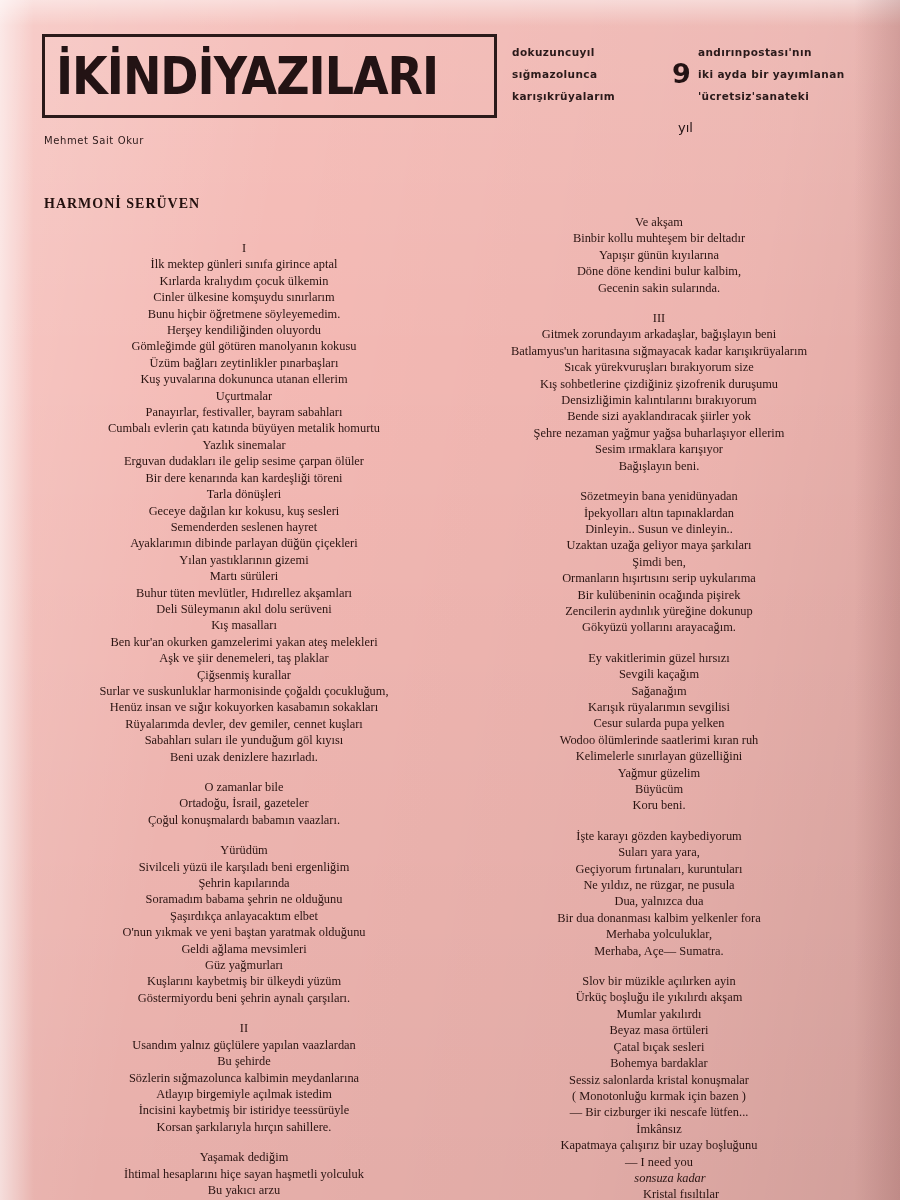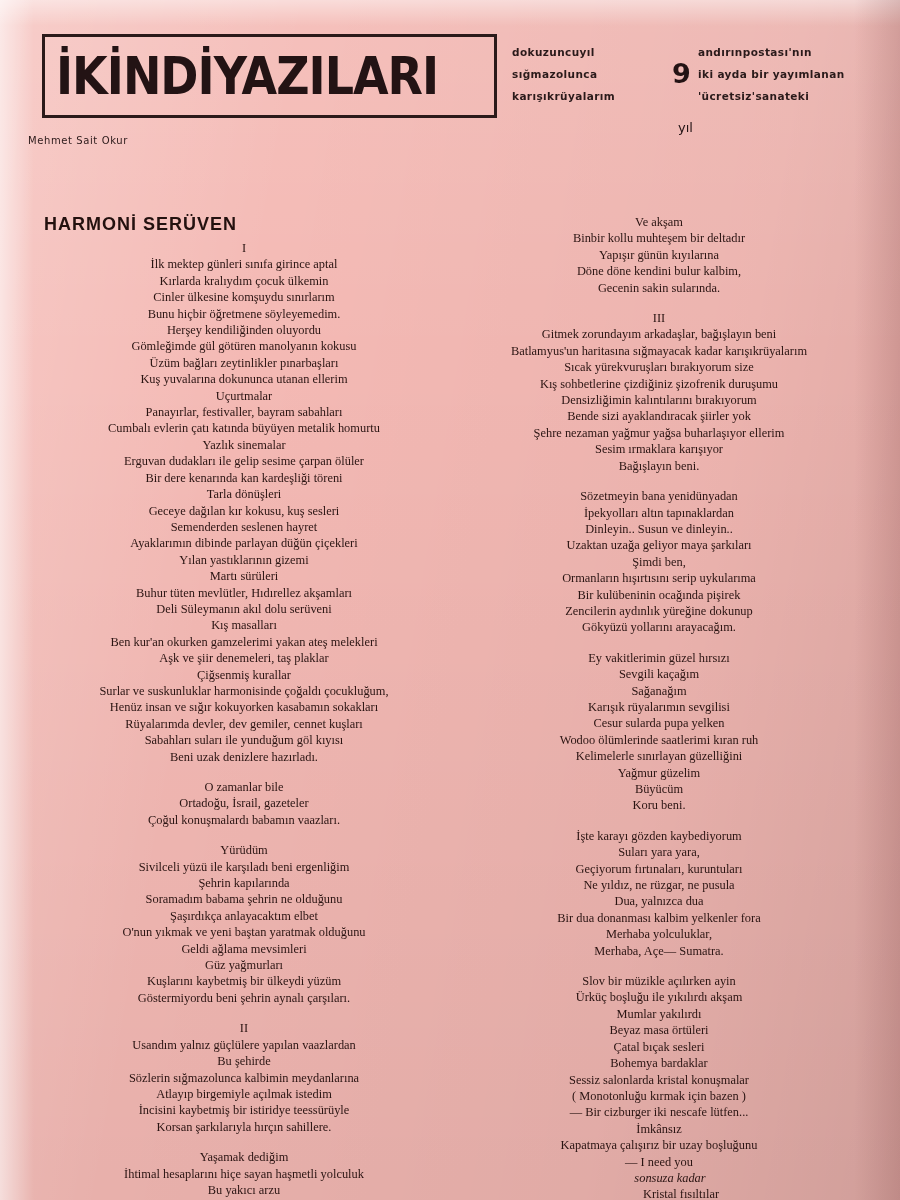--- a/index.html
+++ b/index.html
@@ -119,34 +119,34 @@
     top: 50px;
     font-family: "DejaVu Sans", sans-serif;
     font-size: 13px;
     color: #231314;
     margin-top: 32px;
   }
 
   
   .author {
     position: absolute;
-    left: 28px;
+    left: 44px;
     top: 135px;
     font-family: "DejaVu Sans", sans-serif;
     font-size: 10px;
     letter-spacing: 0.6px;
     color: #2b1a1a;
   }
   .poem-title {
     position: absolute;
     left: 44px;
-    top: 214px;
-    font-family: Liberation Sans, sans-serif;
-    font-weight: bold;
-    font-size: 18px;
+    top: 196px;
+    font-family: Liberation Serif, serif;
+    font-weight: bold;
+    font-size: 14px;
     letter-spacing: 1px;
     color: #23110f;
   }
 
   
   .col {
     position: absolute;
     top: 240px;
     font-family: "Liberation Serif", serif;
     font-size: 12.4px;

